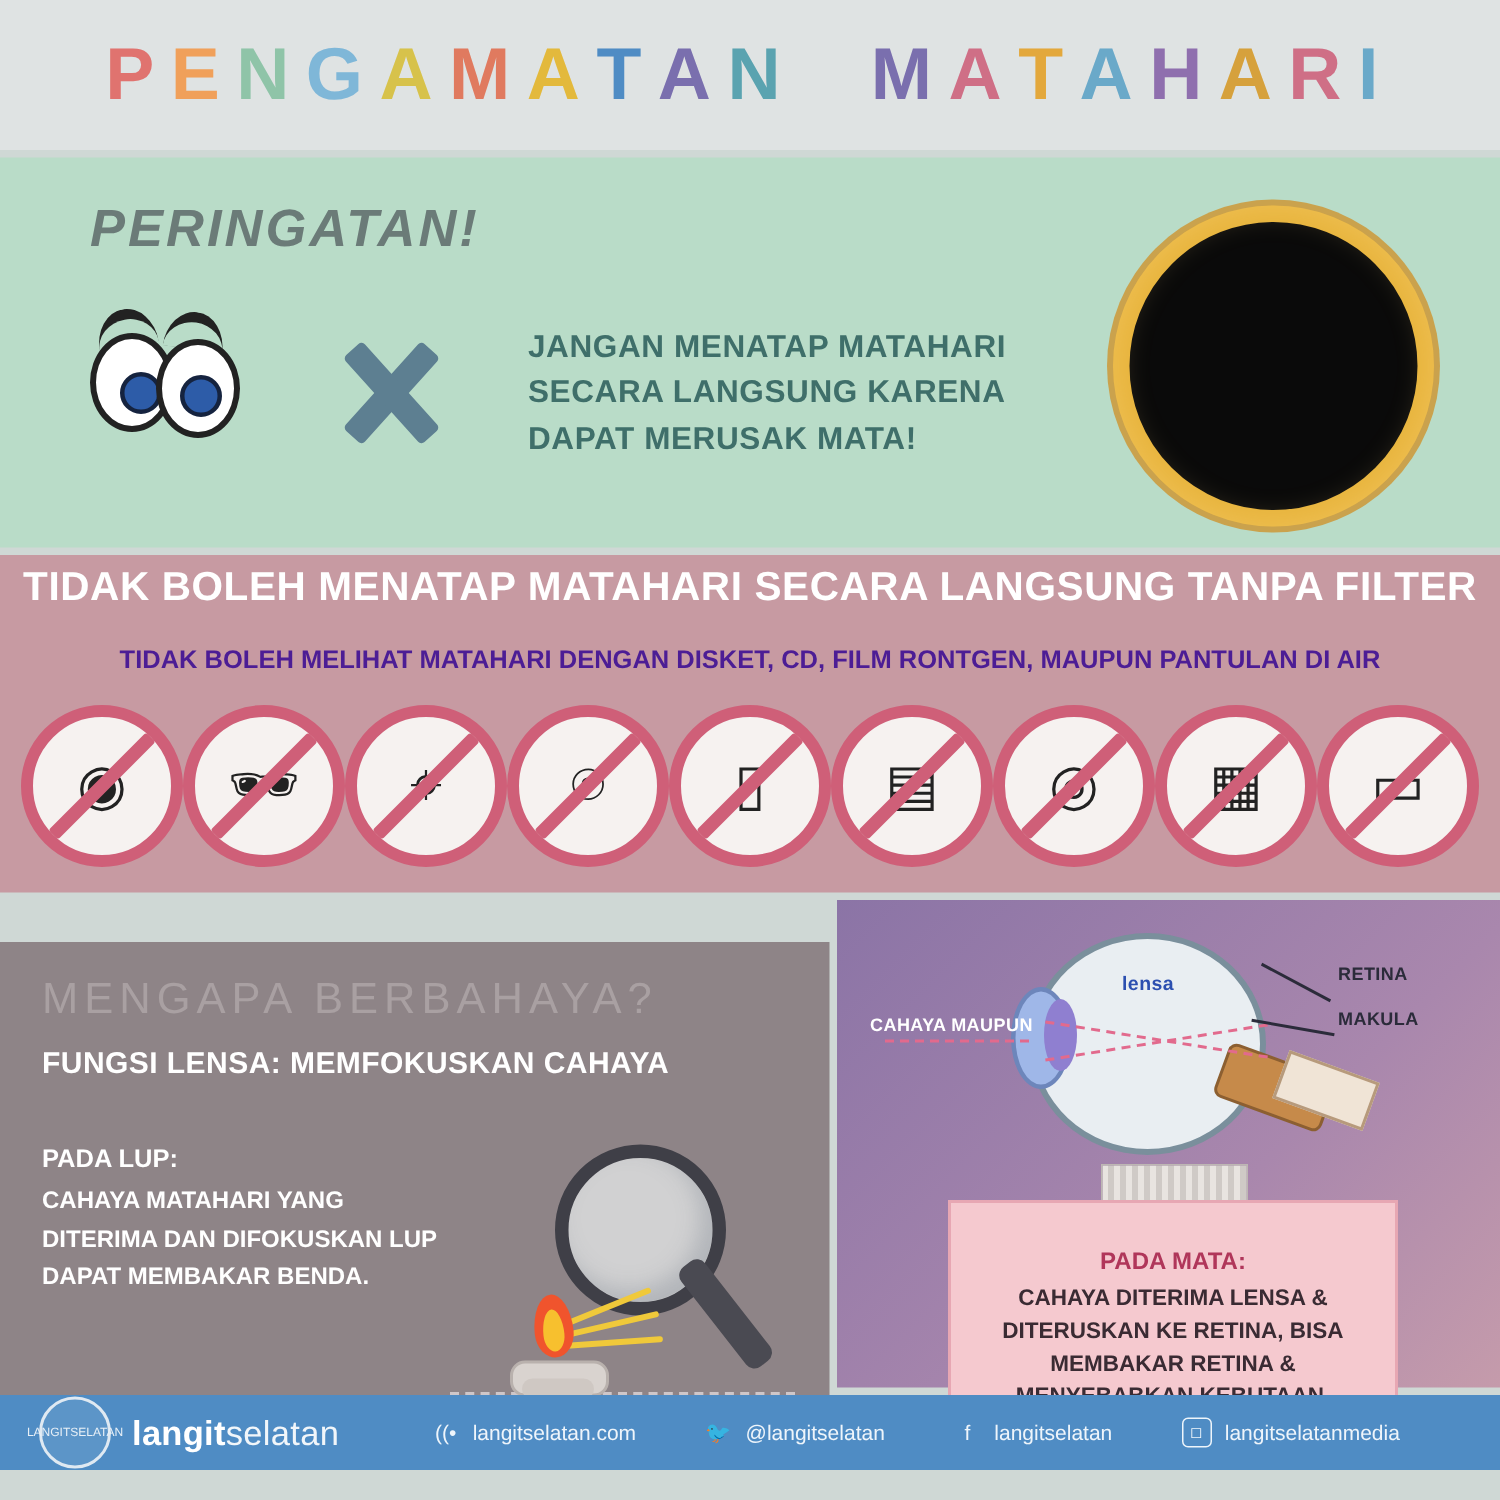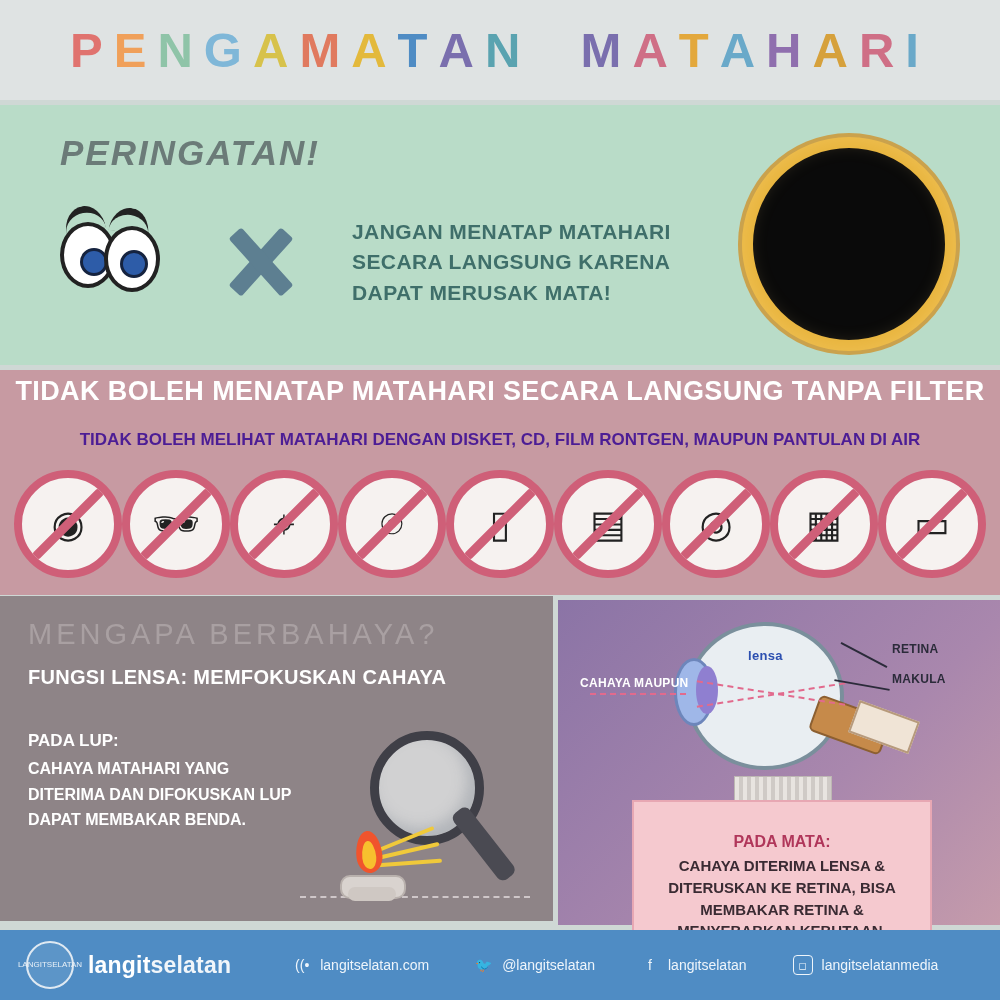--- a/index.html
+++ b/index.html
@@ -104,21 +104,21 @@
   }
   .noicon .slash{
     position:absolute;left:50%;top:50%;width:92px;height:9px;
     background:#cf5f78;transform:translate(-50%,-50%) rotate(-45deg);
     border-radius:2px;
   }
   .noicon .glyph{font-size:38px;line-height:1;color:#222;}
 
   
   .why{
-    position:absolute;left:0;top:596px;width:553px;height:325px;
+    position:absolute;left:0;top:628px;width:553px;height:325px;
     background:#8e8487;
   }
   .why h2{
     margin:0;position:absolute;left:28px;top:22px;
     font-size:29px;font-weight:normal;color:#a9a0a2;letter-spacing:4px;
   }
   .why h3{
     margin:0;position:absolute;left:28px;top:70px;
     font-size:20px;font-weight:bold;color:#ffffff;letter-spacing:.3px;
   }
@@ -204,34 +204,34 @@
   .mata-body{color:#3a2b33;font-size:15px;font-weight:bold;line-height:1.45;margin-top:4px;}
 
   .chartpaper{
     position:absolute;left:176px;top:176px;width:96px;height:26px;
     background:repeating-linear-gradient(90deg,#e8e4e0 0 4px,#cfcac6 4px 8px);
     border:1px solid #bdb7b3;
   }
 
   
   .footer{
-    position:absolute;left:0;top:930px;width:1000px;height:70px;
+    position:absolute;left:0;top:930px;width:1000px;height:50px;
     background:#4f8cc4;
     display:flex;align-items:center;
   }
   .logo-badge{
     width:44px;height:44px;border-radius:50%;
     border:2px solid #dfe9f2;margin-left:26px;
     display:flex;align-items:center;justify-content:center;
     color:#e8f0f7;font-size:8px;text-align:center;line-height:1.1;
     background:rgba(255,255,255,.08);
   }
   .brand{margin-left:14px;font-size:23px;color:#ffffff;letter-spacing:.2px;}
   .brand b{font-weight:bold;}
-  .brand span{font-weight:bold;opacity:.92;}
+  .brand span{font-weight:normal;opacity:.92;}
   .social{display:flex;align-items:center;margin-left:62px;gap:46px;}
   .soc{display:flex;align-items:center;gap:9px;color:#eef5fb;font-size:14px;}
   .soc .ic{
     width:18px;height:18px;display:flex;align-items:center;justify-content:center;
     font-size:14px;color:#eef5fb;
   }
   .soc .ic.sq{border:1.6px solid #eef5fb;border-radius:4px;font-size:10px;}
 </style>
 </head>
 <body>

